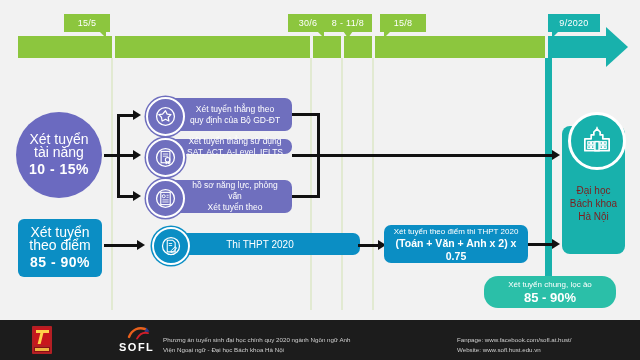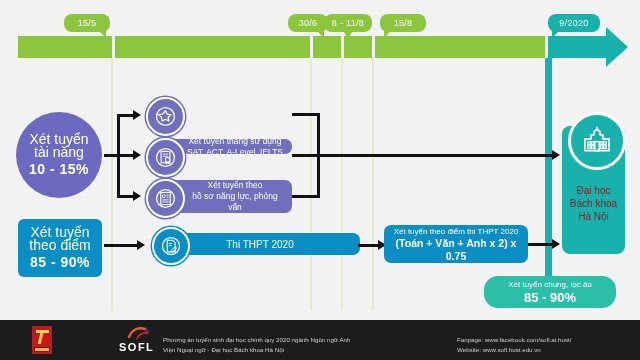--- a/index.html
+++ b/index.html
@@ -11,21 +11,21 @@
     position:relative;
   }
   #canvas{position:absolute;left:0;top:0;width:640px;height:360px;background:#f2f2f2;}
 
   
   .tl-bar{position:absolute;height:22px;background:#8cc63e;top:36px;}
   .tl-bar.teal{background:#18b1ac;}
   .tl-arrow{position:absolute;top:27px;width:0;height:0;
     border-top:20px solid transparent;border-bottom:20px solid transparent;
     border-left:22px solid #18b1ac;}
-  .tl-label{position:absolute;height:18px;border-radius:8px;background:#8cc63e;
+  .tl-label{position:absolute;height:18px;border-radius:0;background:#8cc63e;
     color:#ffffff;font-size:9px;line-height:18px;text-align:center;top:14px;letter-spacing:.3px;}
   .tl-label.teal{background:#18b1ac;}
   .tl-label .tip{position:absolute;bottom:-6px;width:0;height:0;
     border-left:7px solid transparent;border-right:0 solid transparent;
     border-top:7px solid #8cc63e;}
   .tl-label.teal .tip{border-top-color:#18b1ac;}
   .tl-label .tip.center{border-left:5px solid transparent;border-right:5px solid transparent;}
   .vline{position:absolute;width:2px;background:#e2ead2;top:58px;height:252px;}
   .vline.teal{background:#18b1ac;width:7px;top:58px;height:243px;}
 
@@ -128,20 +128,26 @@
 
   <div class="conn" style="left:104px;top:154px;width:16px;height:3px;"></div>
   <div class="conn" style="left:117px;top:114px;width:3px;height:84px;"></div>
   <div class="conn" style="left:117px;top:114px;width:17px;height:3px;"></div>
   <div class="conn" style="left:117px;top:154px;width:17px;height:3px;"></div>
   <div class="conn" style="left:117px;top:195px;width:17px;height:3px;"></div>
   <div class="arrowhead" style="left:133px;top:110px;"></div>
   <div class="arrowhead" style="left:133px;top:150px;"></div>
   <div class="arrowhead" style="left:133px;top:191px;"></div>
 
+  <div class="pill" style="left:152px;top:98px;width:140px;height:33px;">
+    <div>
+      <div>Xét tuyển thẳng theo</div>
+      <div>quy định của Bộ GD-ĐT</div>
+    </div>
+  </div>
   <div class="ic" style="left:146px;top:97px;width:35px;height:35px;">
     <svg width="21" height="21" viewBox="0 0 24 24" aria-hidden="true">
       <circle cx="12" cy="12" r="10.2" fill="none" stroke="#fff" stroke-width="1.5"></circle>
       <path d="M12 5.4l1.9 3.9 4.3.6-3.1 3 .75 4.3L12 15.2l-3.85 2-.75-4.3-3.1-3 4.3-.6z" fill="none" stroke="#fff" stroke-width="1.4" stroke-linejoin="round"></path>
     </svg>
   </div>
 
   <div class="pill" style="left:152px;top:139px;width:140px;height:15px;">
     <div>
       <div>Xét tuyển thẳng sử dụng</div>
@@ -154,22 +160,22 @@
       <rect x="7" y="5" width="10" height="13" fill="none" stroke="#fff" stroke-width="1.3"></rect>
       <line x1="9" y1="8" x2="15" y2="8" stroke="#fff" stroke-width="1"></line>
       <line x1="9" y1="10.5" x2="15" y2="10.5" stroke="#fff" stroke-width="1"></line>
       <circle cx="14.4" cy="14.6" r="2.6" fill="none" stroke="#fff" stroke-width="1.2"></circle>
       <path d="M13.1 16.8l-.6 2.6 1.9-1.1 1.9 1.1-.6-2.6" fill="none" stroke="#fff" stroke-width="1.1"></path>
     </svg>
   </div>
 
   <div class="pill" style="left:152px;top:180px;width:140px;height:33px;">
     <div>
+      <div>hồ sơ năng lực, phỏng vấn</div>
       <div>Xét tuyển theo</div>
-      <div>hồ sơ năng lực, phỏng vấn</div>
     </div>
   </div>
   <div class="ic" style="left:146px;top:179px;width:35px;height:35px;">
     <svg width="21" height="21" viewBox="0 0 24 24" aria-hidden="true">
       <circle cx="12" cy="12" r="10.2" fill="none" stroke="#fff" stroke-width="1.5"></circle>
       <rect x="6.6" y="5" width="10.8" height="14" fill="none" stroke="#fff" stroke-width="1.3"></rect>
       <circle cx="10" cy="9.4" r="1.7" fill="none" stroke="#fff" stroke-width="1.1"></circle>
       <line x1="13.2" y1="8.3" x2="15.6" y2="8.3" stroke="#fff" stroke-width="1"></line>
       <line x1="13.2" y1="10.6" x2="15.6" y2="10.6" stroke="#fff" stroke-width="1"></line>
       <line x1="8.4" y1="13.6" x2="15.6" y2="13.6" stroke="#fff" stroke-width="1"></line>

